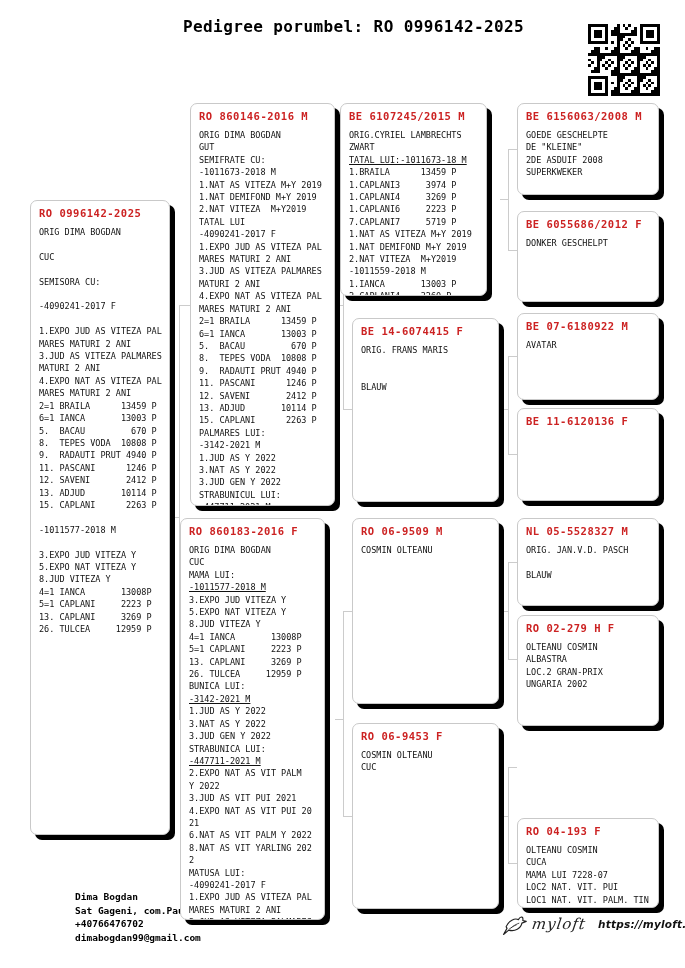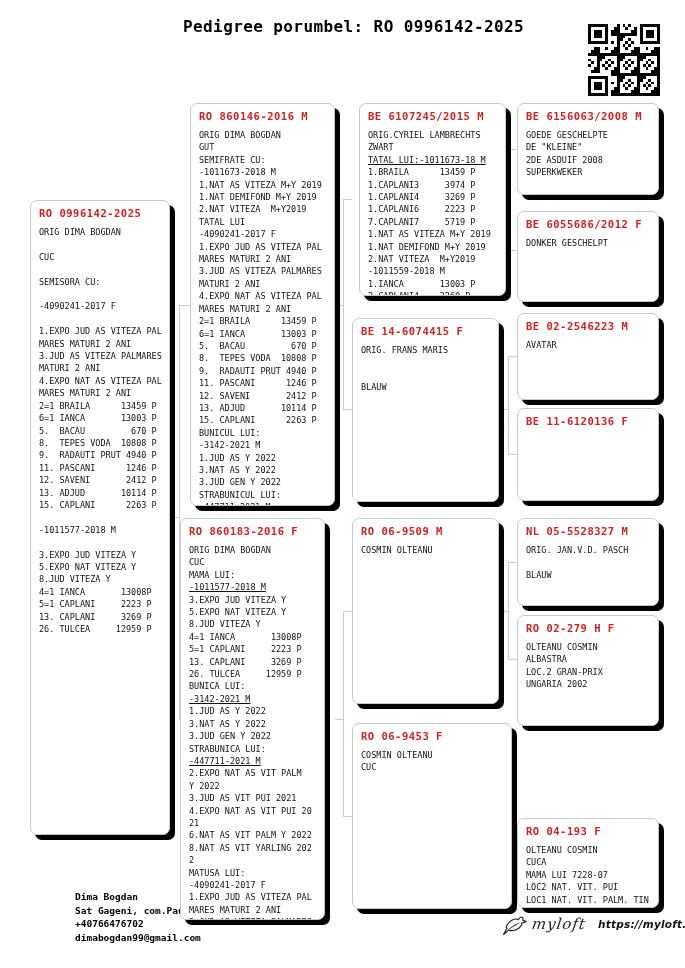--- a/index.html
+++ b/index.html
@@ -354,21 +354,21 @@
         <div class="ln">MARES MATURI 2 ANI</div>
         <div class="ln">2=1 BRAILA      13459 P</div>
         <div class="ln">6=1 IANCA       13003 P</div>
         <div class="ln">5.  BACAU         670 P</div>
         <div class="ln">8.  TEPES VODA  10808 P</div>
         <div class="ln">9.  RADAUTI PRUT 4940 P</div>
         <div class="ln">11. PASCANI      1246 P</div>
         <div class="ln">12. SAVENI       2412 P</div>
         <div class="ln">13. ADJUD       10114 P</div>
         <div class="ln">15. CAPLANI      2263 P</div>
-        <div class="ln">BUNICUL LUI:</div>
+        <div class="ln">PALMARES LUI:</div>
         <div class="ln">-3142-2021 M</div>
         <div class="ln">1.JUD AS Y 2022</div>
         <div class="ln">3.NAT AS Y 2022</div>
         <div class="ln">3.JUD GEN Y 2022</div>
         <div class="ln">STRABUNICUL LUI:</div>
         <div class="ln u">-447711-2021 M</div>
       </div>
   </div>
   <div class="box" style="left:180px;top:518px;width:145px;height:402px">
     <div class="box-title">RO 860183-2016 F</div>
@@ -400,21 +400,21 @@
         <div class="ln">8.NAT AS VIT YARLING 202</div>
         <div class="ln">2</div>
         <div class="ln">MATUSA LUI:</div>
         <div class="ln">-4090241-2017 F</div>
         <div class="ln">1.EXPO JUD AS VITEZA PAL</div>
         <div class="ln">MARES MATURI 2 ANI</div>
         <div class="ln">3.JUD AS VITEZA PALMARES</div>
       </div>
   </div>
 
-  <div class="box" style="left:359px;top:103px;width:147px;height:193px">
+  <div class="box" style="left:340px;top:103px;width:147px;height:193px">
     <div class="box-title">BE 6107245/2015 M</div>
     <div class="box-body">
         <div class="ln">ORIG.CYRIEL LAMBRECHTS</div>
         <div class="ln">ZWART</div>
         <div class="ln u">TATAL LUI:-1011673-18 M</div>
         <div class="ln">1.BRAILA      13459 P</div>
         <div class="ln">1.CAPLANI3     3974 P</div>
         <div class="ln">1.CAPLANI4     3269 P</div>
         <div class="ln">1.CAPLANI6     2223 P</div>
         <div class="ln">7.CAPLANI7     5719 P</div>
@@ -434,21 +434,21 @@
         <div class="ln">&nbsp;</div>
         <div class="ln">BLAUW</div>
       </div>
   </div>
   <div class="box" style="left:352px;top:518px;width:147px;height:186px">
     <div class="box-title">RO 06-9509 M</div>
     <div class="box-body">
         <div class="ln">COSMIN OLTEANU</div>
       </div>
   </div>
-  <div class="box" style="left:352px;top:723px;width:160px;height:186px">
+  <div class="box" style="left:352px;top:723px;width:147px;height:186px">
     <div class="box-title">RO 06-9453 F</div>
     <div class="box-body">
         <div class="ln">COSMIN OLTEANU</div>
         <div class="ln">CUC</div>
       </div>
   </div>
 
   <div class="box" style="left:517px;top:103px;width:142px;height:92px">
     <div class="box-title">BE 6156063/2008 M</div>
     <div class="box-body">
@@ -458,21 +458,21 @@
         <div class="ln">SUPERKWEKER</div>
       </div>
   </div>
   <div class="box" style="left:517px;top:211px;width:142px;height:91px">
     <div class="box-title">BE 6055686/2012 F</div>
     <div class="box-body">
         <div class="ln">DONKER GESCHELPT</div>
       </div>
   </div>
   <div class="box" style="left:517px;top:313px;width:142px;height:87px">
-    <div class="box-title">BE 02-2546223 M</div>
+    <div class="box-title">BE 07-6180922 M</div>
     <div class="box-body">
         <div class="ln">AVATAR</div>
       </div>
   </div>
   <div class="box" style="left:517px;top:408px;width:142px;height:93px">
     <div class="box-title">BE 11-6120136 F</div>
     <div class="box-body"></div>
   </div>
   <div class="box" style="left:517px;top:518px;width:142px;height:88px">
     <div class="box-title">NL 05-5528327 M</div>

